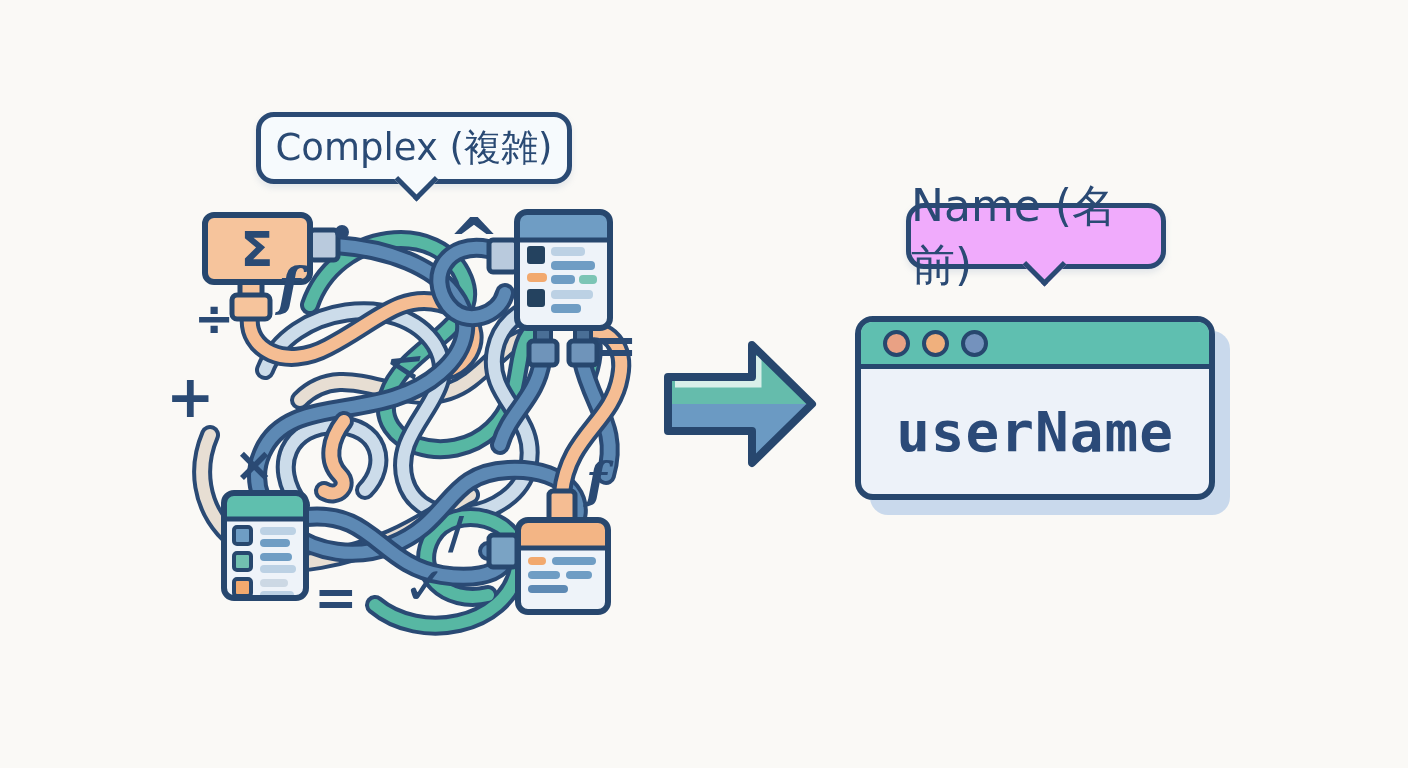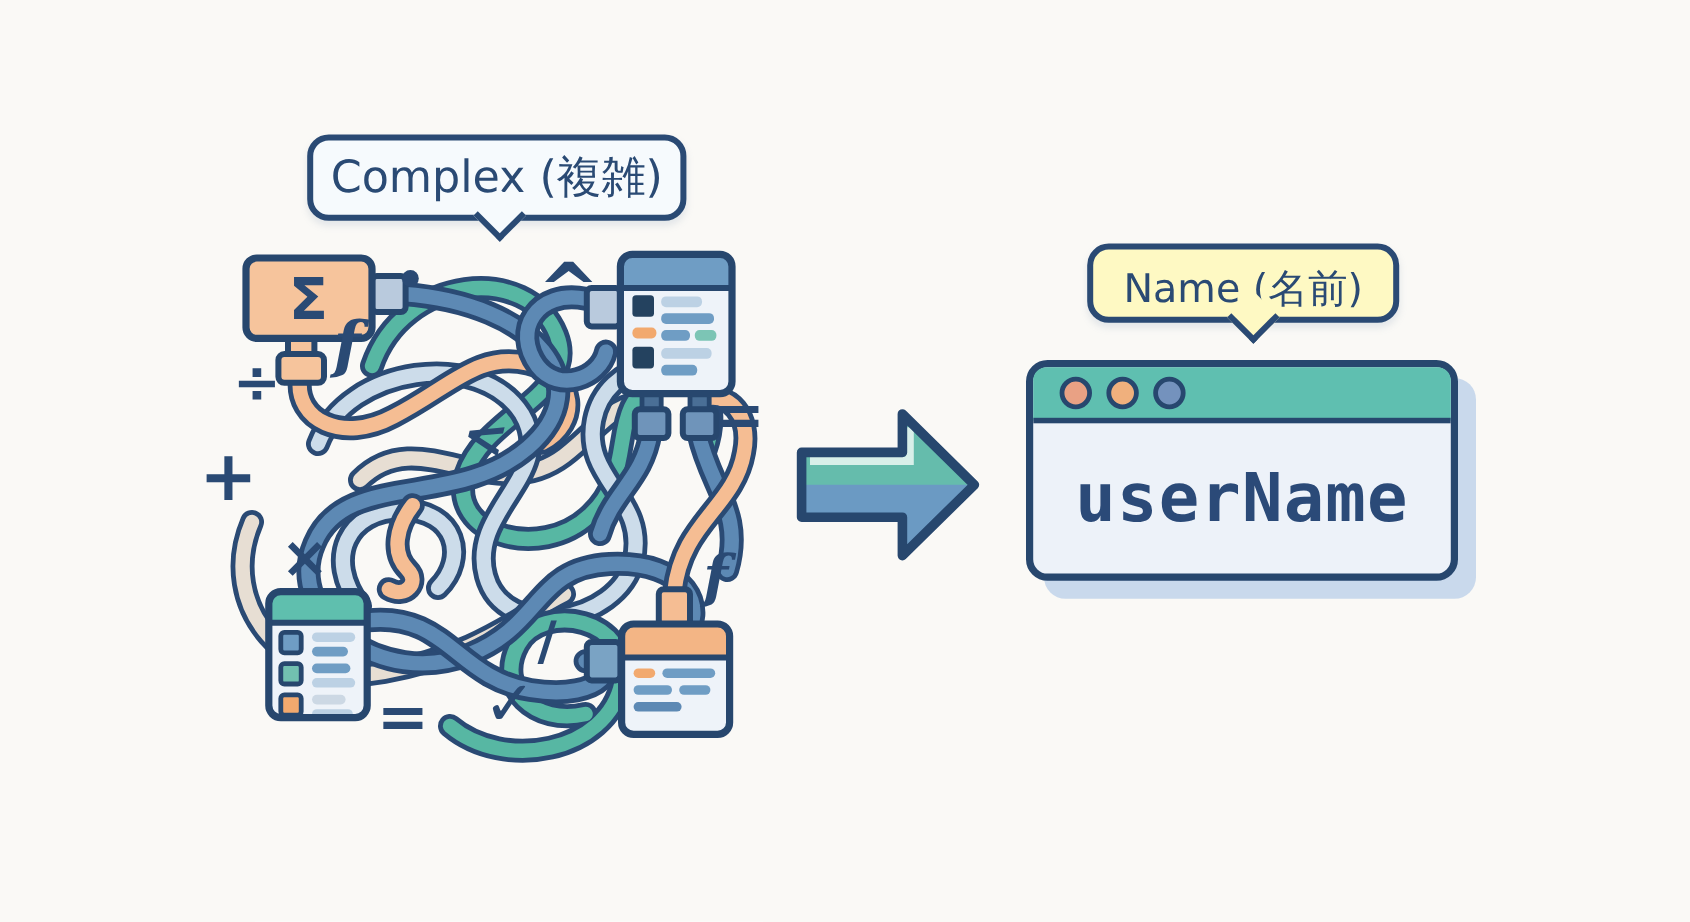--- a/index.html
+++ b/index.html
@@ -9,32 +9,32 @@
     font-family:"DejaVu Sans", sans-serif;
   }
   
   .bubble{
     position:absolute; display:flex; align-items:center; justify-content:center;
     border:5px solid #2a4a74; border-radius:18px;
     color:#2a4a74; font-weight:normal;
     box-shadow:0 4px 6px rgba(130,150,180,.18);
   }
   .bubble-left{ left:256px; top:112px; width:306px; height:62px; background:#f6fafd; font-size:37px; }
-  .bubble-right{ left:906px; top:203px; width:250px; height:56px; background:#fef9c3; font-size:33px;align-items:flex-end; }
+  .bubble-right{ left:906px; top:203px; width:250px; height:56px; background:#f0abfc; font-size:44px; }
   .bubble .tail{
     position:absolute; width:26px; height:26px; bottom:-16px;
     background:inherit;
     border-right:5px solid #2a4a74; border-bottom:5px solid #2a4a74;
     transform:rotate(45deg);
   }
   .bubble-left .tail{ left:140px; }
   .bubble-right .tail{ left:118px; }
   
   .window{
-    position:absolute; left:855px; top:300px; width:348px; height:172px;
+    position:absolute; left:855px; top:316px; width:348px; height:172px;
     background:#edf2f9; border:6px solid #27476e; border-radius:18px;
     box-shadow:15px 15px 0 0 #c9d9ec;
   }
   .titlebar{
     height:42px; background:#5fbfb0; border-bottom:5px solid #27476e;
     border-radius:11px 11px 0 0;
     display:flex; align-items:center; gap:12px; padding-left:22px;
   }
   .dot{ width:19px; height:19px; border-radius:50%; border:4px solid #27476e; }
   .dot1{ background:#e9a184; }

